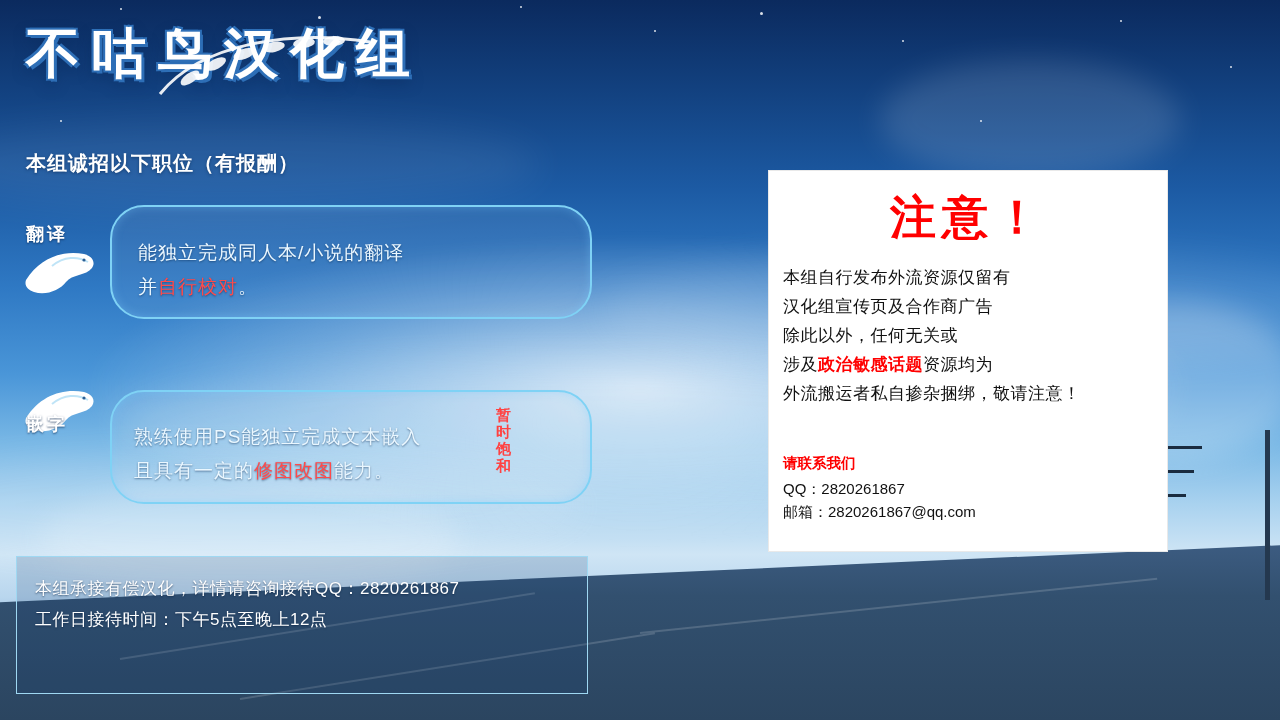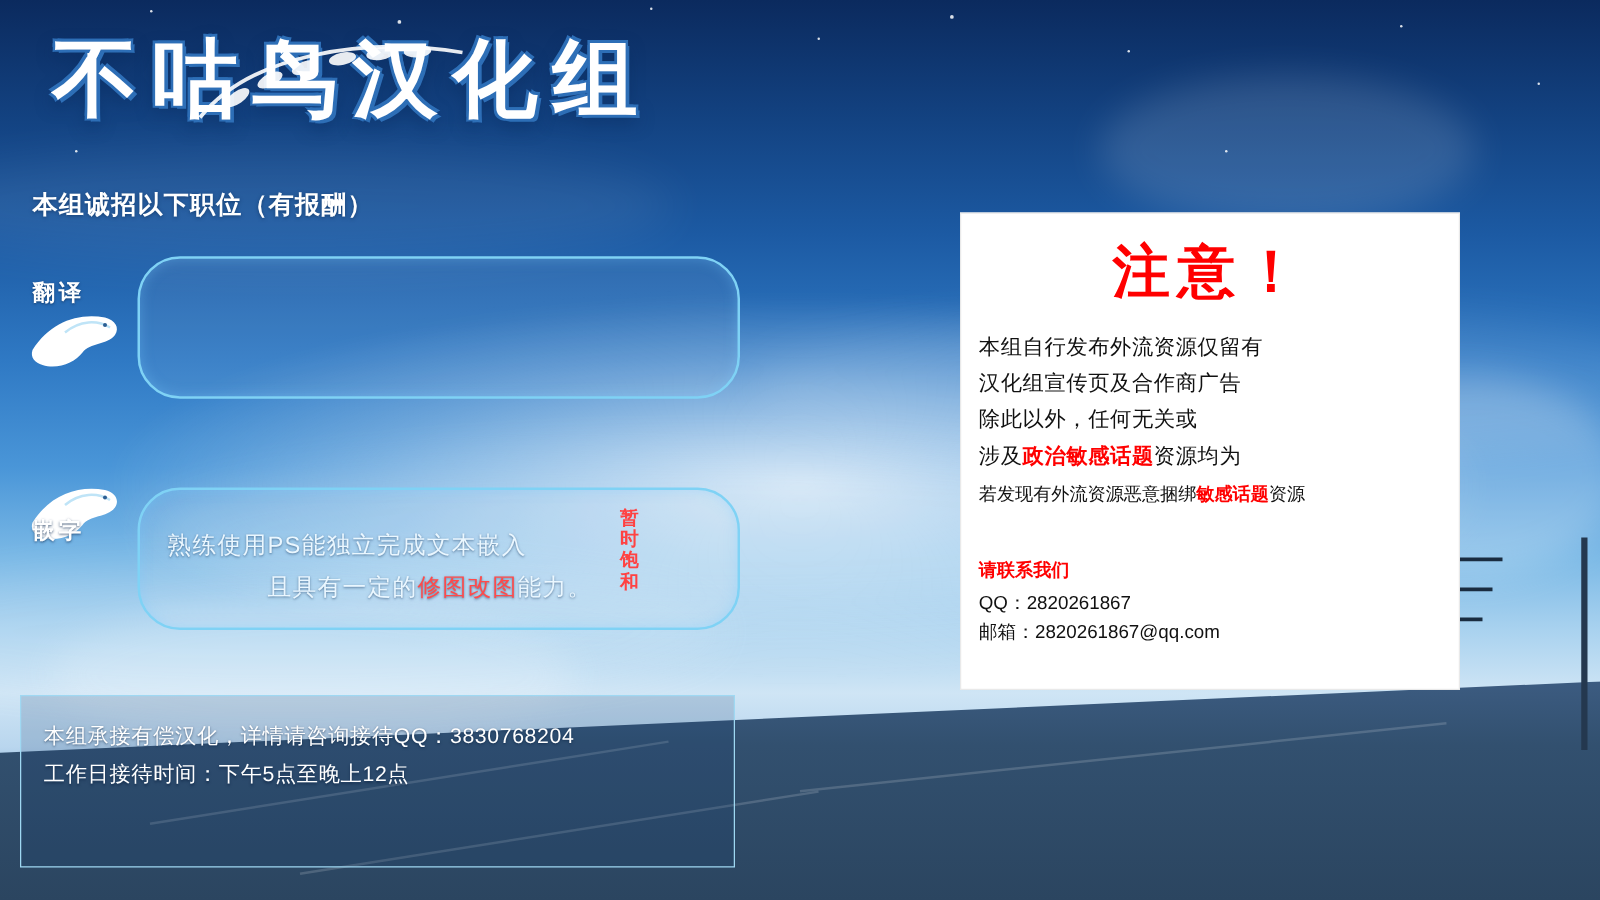--- a/index.html
+++ b/index.html
@@ -93,24 +93,24 @@
     position: absolute;
     right: 10px;
     bottom: 120px;
     width: 5px;
     height: 170px;
     background: #24384f;
   }
   
   .title {
     position: absolute;
-    left: 42px;
+    left: 26px;
     top: 18px;
     font-family: "DejaVu Sans", sans-serif;
-    font-size: 68px;
+    font-size: 54px;
     font-weight: bold;
     letter-spacing: 12px;
     color: #ffffff;
     text-shadow:
       0 0 2px #2e6fb7,
       3px 3px 0 #2e6fb7,
       -2px -2px 0 #2e6fb7,
       2px -2px 0 #2e6fb7,
       -2px 2px 0 #2e6fb7,
       0 6px 14px rgba(8,40,90,0.55);
@@ -288,56 +288,60 @@
 
   <div class="subtitle">本组诚招以下职位（有报酬）</div>
 
   <svg class="bird" style="left:22px; top:240px;" viewBox="0 0 78 62">
     <path d="M4,40 C18,18 40,10 62,14 C70,16 74,22 70,28 C64,36 50,34 44,42 C38,50 24,56 12,52 C6,50 2,46 4,40 Z" fill="#ffffff"></path>
     <path d="M30,26 C42,16 56,16 66,22" stroke="#bfe4f7" stroke-width="2" fill="none"></path>
     <circle cx="62" cy="20" r="1.6" fill="#2b5f94"></circle>
   </svg>
   <div class="role-tag" style="left:26px; top:222px;">翻译</div>
   <div class="bubble" style="left:110px; top:205px; width:478px; height:110px;"></div>
+  <div class="bubble-text" style="left:138px; top:236px; width:430px;">
+    <div>能独立完成同人本/小说的翻译</div>
+    <div>
+      <span>并</span><span class="hl-red">自行校对</span><span>。</span>
+    </div>
+  </div>
 
   <svg class="bird" style="left:22px; top:378px;" viewBox="0 0 78 62">
     <path d="M4,40 C18,18 40,10 62,14 C70,16 74,22 70,28 C64,36 50,34 44,42 C38,50 24,56 12,52 C6,50 2,46 4,40 Z" fill="#ffffff"></path>
     <path d="M30,26 C42,16 56,16 66,22" stroke="#bfe4f7" stroke-width="2" fill="none"></path>
     <circle cx="62" cy="20" r="1.6" fill="#2b5f94"></circle>
   </svg>
   <div class="role-tag" style="left:26px; top:412px;">嵌字</div>
   <div class="bubble" style="left:110px; top:390px; width:478px; height:110px;"></div>
   <div class="bubble-text" style="left:134px; top:420px; width:340px;">
     <div>熟练使用PS能独立完成文本嵌入</div>
-    <div style="text-align:right;">
+    <div style="text-align:left;">
       <span>且具有一定的</span><span class="hl-red">修图改图</span><span>能力。</span>
     </div>
   </div>
   <div class="vert-note" style="left:495px; top:406px;">暂时饱和</div>
 
   <div class="notice">
     <div class="notice-title">注意！</div>
     <div class="notice-body">
       <div>本组自行发布外流资源仅留有</div>
       <div>汉化组宣传页及合作商广告</div>
       <div>除此以外，任何无关或</div>
       <div>
         <span>涉及</span><span class="red-b">政治敏感话题</span><span>资源均为</span>
       </div>
+      <div>外流搬运者私自掺杂捆绑，敬请注意！</div>
     </div>
     <div class="notice-sub">
-      <div>
-        <span>若发现有外流资源恶意捆绑</span><span class="red-b">敏感话题</span><span>资源</span>
-      </div>
       <div class="red-b">请联系我们</div>
     </div>
     <div class="contact">
       <div>QQ：2820261867</div>
       <div>邮箱：2820261867@qq.com</div>
     </div>
   </div>
 
   <div class="footer">
-    <div class="footer-line">本组承接有偿汉化，详情请咨询接待QQ：3830768204</div>
+    <div class="footer-line">本组承接有偿汉化，详情请咨询接待QQ：2820261867</div>
     <div class="footer-line">工作日接待时间：下午5点至晚上12点</div>
   </div>
 
 </div>
 
 </body></html>

